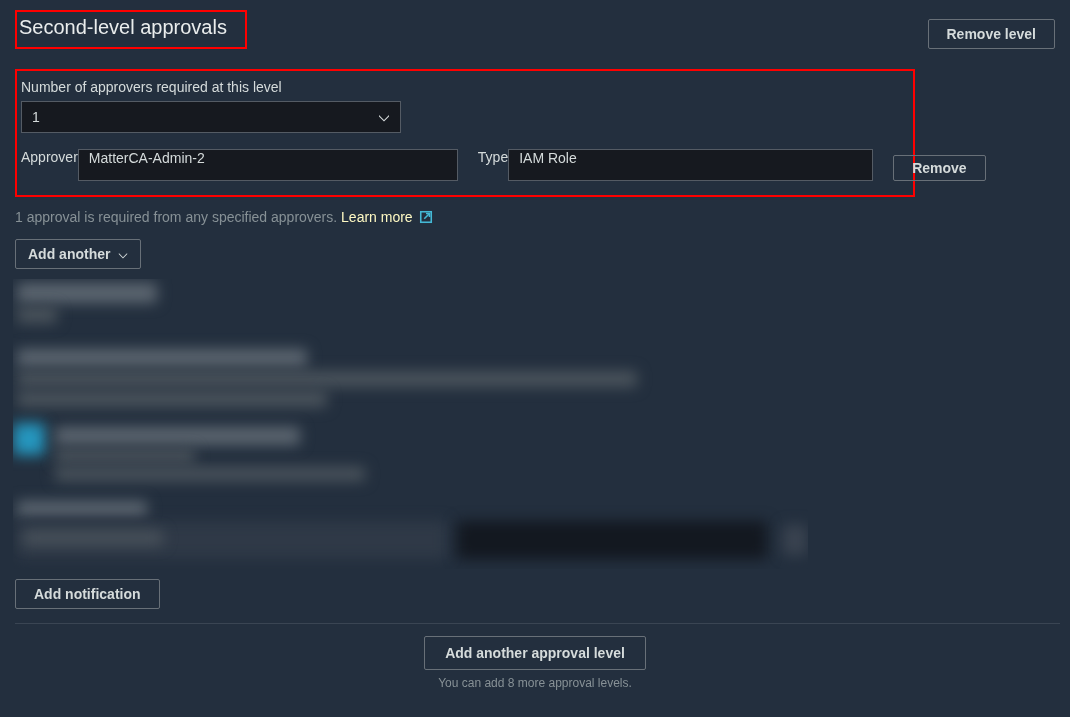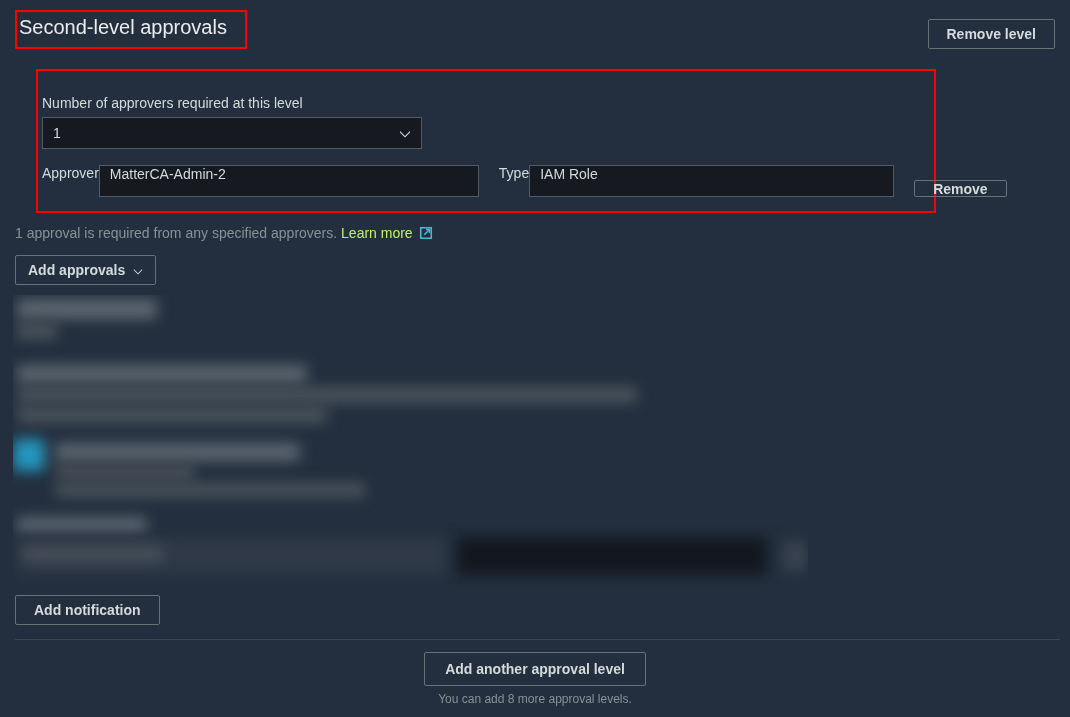--- a/index.html
+++ b/index.html
@@ -36,24 +36,23 @@
       border: 1px solid #687078;
       color: #d5dbdb;
       font-size: 14px;
       font-weight: 700;
       padding: 6px 18px;
       cursor: pointer;
       border-radius: 2px;
     }
     .highlight-box {
       border: 2px solid #ff0000;
-      padding: 24px 10px 14px 4px;
+      padding: 8px 10px 14px 4px;
       margin-bottom: 12px;
       width: 900px;
-      margin-left: 21px;
     }
     .field-label {
       color: #d5dbdb;
       font-size: 14px;
       margin-bottom: 6px;
     }
     .select-field {
       position: relative;
       width: 380px;
       background: #16191f;
@@ -92,21 +91,21 @@
       align-items: flex-start;
     }
     .w380 { width: 380px; }
     .w365 { width: 365px; }
     .helper-text {
       color: #879196;
       font-size: 14px;
       margin-bottom: 12px;
     }
     .link {
-      color: #bef264;
+      color: #fef9c3;
       text-decoration: none;
       cursor: pointer;
     }
     .external-icon {
       display: inline-block;
       vertical-align: middle;
       margin-left: 2px;
     }
     .add-approver-btn {
       display: inline-flex;
@@ -183,41 +182,41 @@
         <span>MatterCA-Admin-2</span>
       </div>
     </div>
     <div class="col">
       <div class="field-label">Type</div>
       <div class="text-field w365">
         <span>IAM Role</span>
       </div>
     </div>
     <div class="col">
-      <button class="btn" style="height:17px;padding:0 18px;">Remove</button>
+      <button class="btn" style="height:26px;padding:0 18px;">Remove</button>
     </div>
   </div>
 </div>
 
 <div class="helper-text">
   <span>1 approval is required from any specified approvers.</span>
   <a class="link">
     <span>Learn more</span>
     <span class="external-icon">
       <svg width="14" height="14" viewBox="0 0 16 16" fill="none" stroke="#44b9d6" stroke-width="1.8">
         <rect x="2" y="2" width="12" height="12"></rect>
         <path d="M6 10 L12 4"></path>
         <path d="M8 4 L12 4 L12 8"></path>
       </svg>
     </span>
   </a>
 </div>
 
 <button class="add-approver-btn">
-  <span>Add approvals</span>
+  <span>Add another</span>
   <span>
     <svg width="10" height="7" viewBox="0 0 12 8">
         <path class="caret-svg" d="M1 1 L6 6 L11 1 L11 2.5 L6 7.5 L1 2.5 Z"></path>
       </svg>
   </span>
 </button>
 
 <div class="blurred-area">
   <div class="blur-block" style="left:4px;top:4px;width:140px;height:20px;background:#5c6670;"></div>
   <div class="blur-block" style="left:4px;top:28px;width:40px;height:16px;background:#4b545c;"></div>

